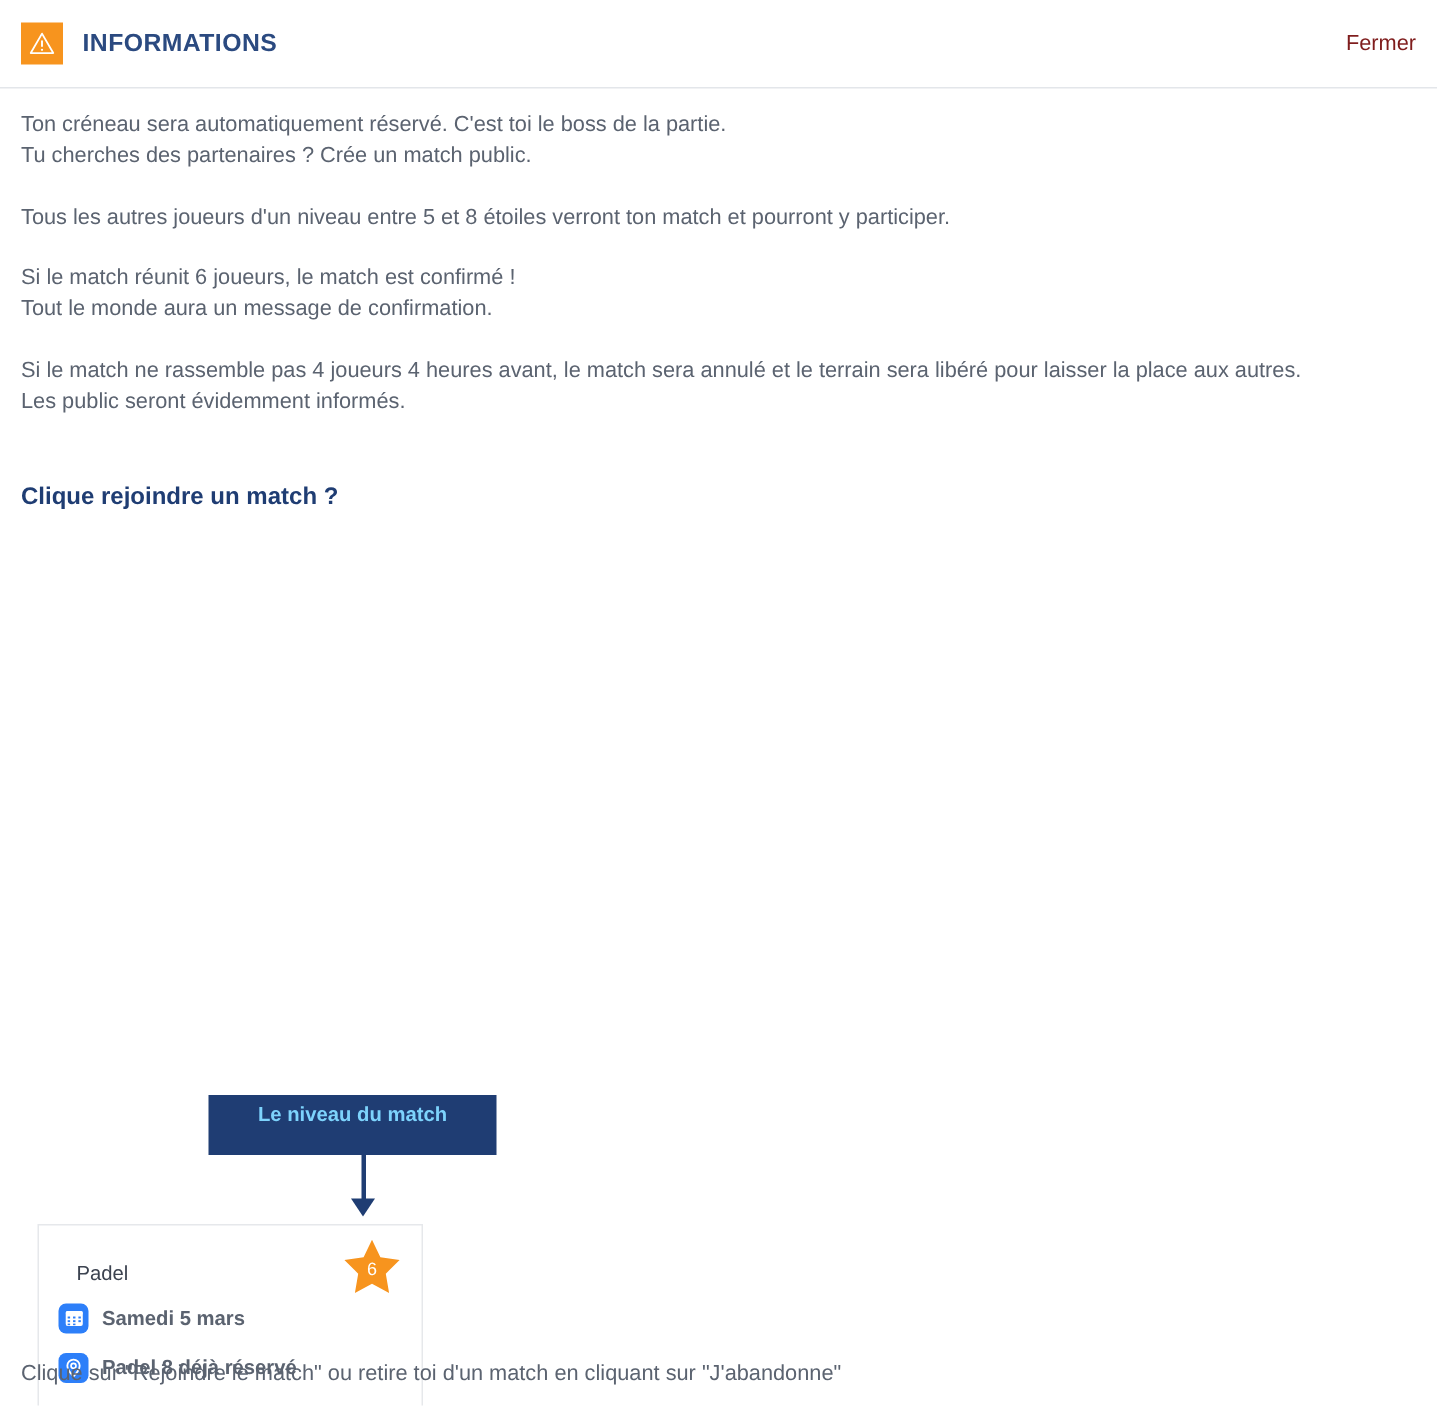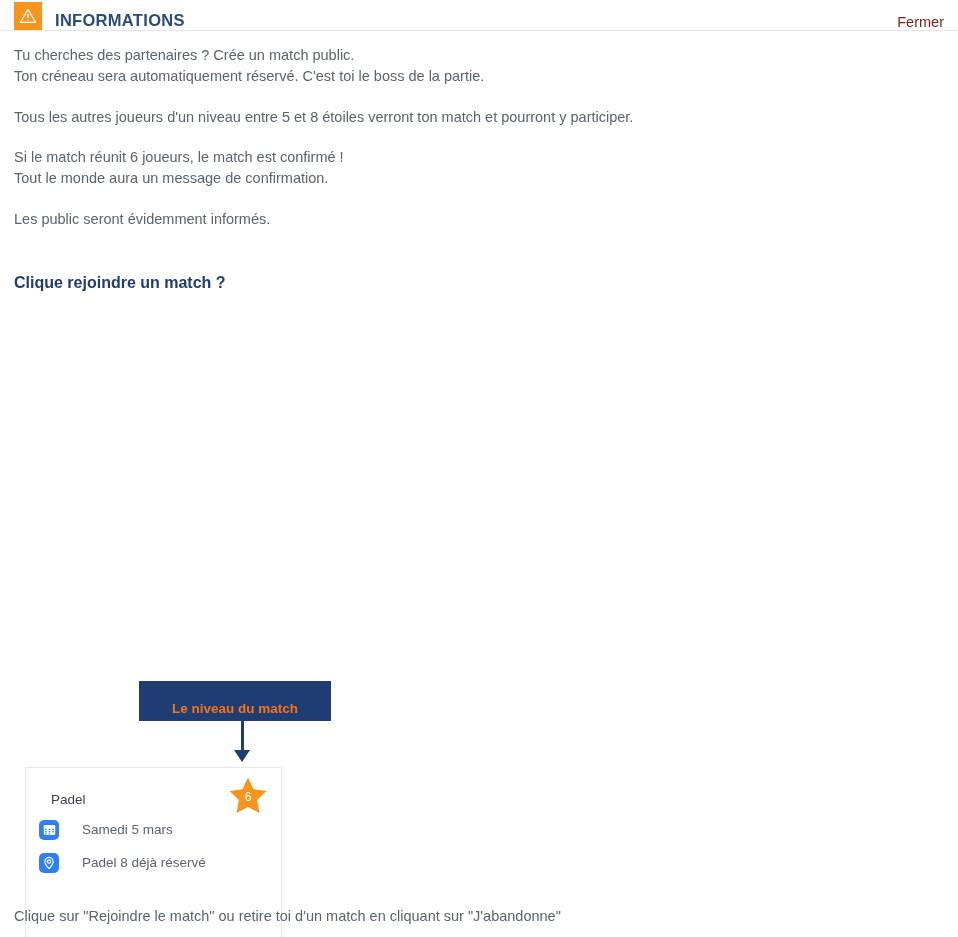--- a/index.html
+++ b/index.html
@@ -11,24 +11,24 @@
     width: 958px;
     height: 937px;
     font-family: "Liberation Sans", sans-serif;
     color: #555d66;
     overflow: hidden;
     position: relative;
   }
 
   
   .modal-header {
-    height: 31px;
+    height: 59px;
     border-bottom: 1px solid #e3e6ea;
     display: flex;
-    align-items: flex-end;
+    align-items: center;
     padding: 0 14px 0 14px;
     box-sizing: border-box;
   }
   .warn-badge {
     width: 28px;
     height: 28px;
     background: #f7941e;
     display: flex;
     align-items: center;
     justify-content: center;
@@ -73,27 +73,27 @@
   
   .diagram {
     position: relative;
     width: 958px;
     height: 560px;
   }
 
   .callout {
     position: absolute;
     background: #1f3d73;
-    color: #f97316;
+    color: #7dd3fc;
     font-weight: bold;
     font-size: 13.5px;
     line-height: 17px;
     text-align: center;
     display: flex;
-    align-items: flex-end;
+    align-items: flex-start;
     justify-content: center;
     box-sizing: border-box;
     padding: 4px 10px;
   }
   #callout-level   { left: 139px; top: 389px; width: 192px; height: 40px; }
 
   .arrow { position: absolute; background: #1f3d73; }
   
   #arrow1-stem { left: 241px; top: 429px; width: 3px; height: 31px; }
   #arrow1-head {
@@ -151,23 +151,24 @@
   .icon-sq {
     width: 20px; height: 20px;
     border-radius: 5px;
     background: #2d7ff9;
     flex: 0 0 auto;
     display: flex;
     align-items: center;
     justify-content: center;
   }
   .info-text {
-    margin-left: 23px;
+    margin-left: 9px;
     font-size: 13.5px;
     color: #5b6370;
+    font-weight: bold;
   }
 
   
   .footer-line {
     position: absolute;
     left: 14px;
     top: 908px;
     font-size: 14.5px;
     color: #5b6370;
   }
@@ -182,28 +183,29 @@
       <rect x="11.15" y="9" width="1.7" height="6.1" rx="0.8" fill="#ffffff"></rect>
       <circle cx="12" cy="17.6" r="1" fill="#ffffff"></circle>
     </svg>
   </div>
   <div class="header-title">INFORMATIONS</div>
   <div class="header-spacer"></div>
   <a class="close-link" href="#">Fermer</a>
 </div>
 
 <div class="body-wrap">
+  <p class="para">Ton créneau sera automatiquement réservé. C'est toi le boss de la partie.</p>
   <p class="para">Tu cherches des partenaires ? Crée un match public.</p>
-  <p class="para">Ton créneau sera automatiquement réservé. C'est toi le boss de la partie.</p>
   <div class="para-gap"></div>
   <p class="para">Tous les autres joueurs d'un niveau entre 5 et 8 étoiles verront ton match et pourront y participer.</p>
   <div class="para-gap"></div>
   <p class="para">Si le match réunit 6 joueurs, le match est confirmé !</p>
   <p class="para">Tout le monde aura un message de confirmation.</p>
   <div class="para-gap"></div>
+  <p class="para">Si le match ne rassemble pas 4 joueurs 4 heures avant, le match sera annulé et le terrain sera libéré pour laisser la place aux autres.</p>
   <p class="para">Les public seront évidemment informés.</p>
 </div>
 
 <div style="height:44px"></div>
 <h2 class="section-title">Clique rejoindre un match ?</h2>
 
 <div class="diagram">
 
   <div class="callout" id="callout-level">
     <span>Le niveau du match</span>

